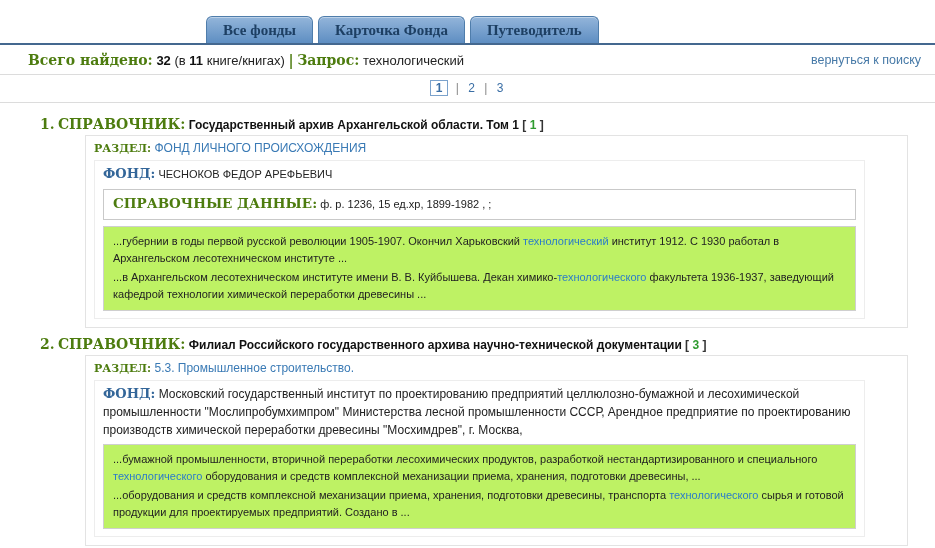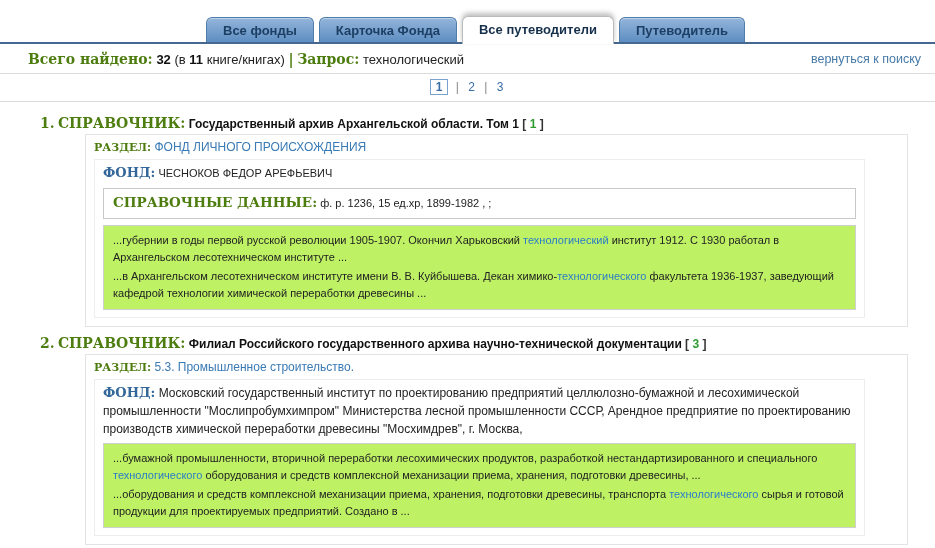--- a/index.html
+++ b/index.html
@@ -14,22 +14,22 @@
     padding:16px 0 0 206px;
     border-bottom:2px solid #44688f;
   }
   .tab {
     display:inline-block; margin-right:5px; cursor:pointer;
     padding:5px 16px 4px;
     background:linear-gradient(#93b5da,#core 60%,#5e8ec2);
     background:linear-gradient(#93b5da,#5e8ec2);
     border:1px solid #4f7dab; border-bottom:none;
     border-radius:6px 6px 0 0;
-    font-family:Liberation Sans, sans-serif;
-    font-weight:bold; font-size:13px; color:#1d3f63;
+    font-family:Liberation Serif, serif;
+    font-weight:bold; font-size:15px; color:#1d3f63;
     box-shadow:inset 0 1px 0 rgba(255,255,255,.4);
     white-space:nowrap;
   }
   .tab.active {
     background:#fff; color:#16304b;
     border-color:#bbb;
     margin-bottom:-2px; padding-bottom:7px;
     box-shadow:0 -3px 5px rgba(0,0,0,.25);
     position:relative; z-index:2;
   }
@@ -95,21 +95,20 @@
   }
   .snippet { margin:3px 0; }
   .hl { color:#2b7cc9; }
 </style>
 </head>
 <body>
 
 <div class="tabs-bar">
   <div class="tab"><span>Все фонды</span></div>
   <div class="tab"><span>Карточка Фонда</span></div>
-  <div class="tab active"><span>Все путеводители</span></div>
   <div class="tab"><span>Путеводитель</span></div>
 </div>
 
 <div class="results-bar">
   <div>
     <span class="serif-label">Всего найдено:</span>
     <span class="bold-num">32</span>
     <span>(в</span>
     <span class="bold-num">11</span>
     <span>книге/книгах)</span>

